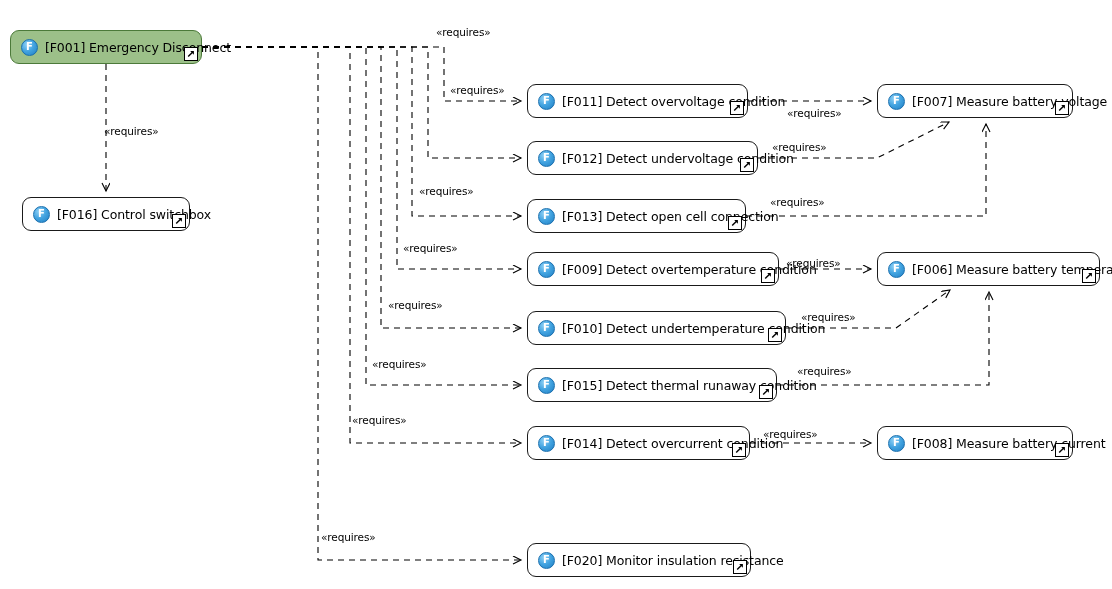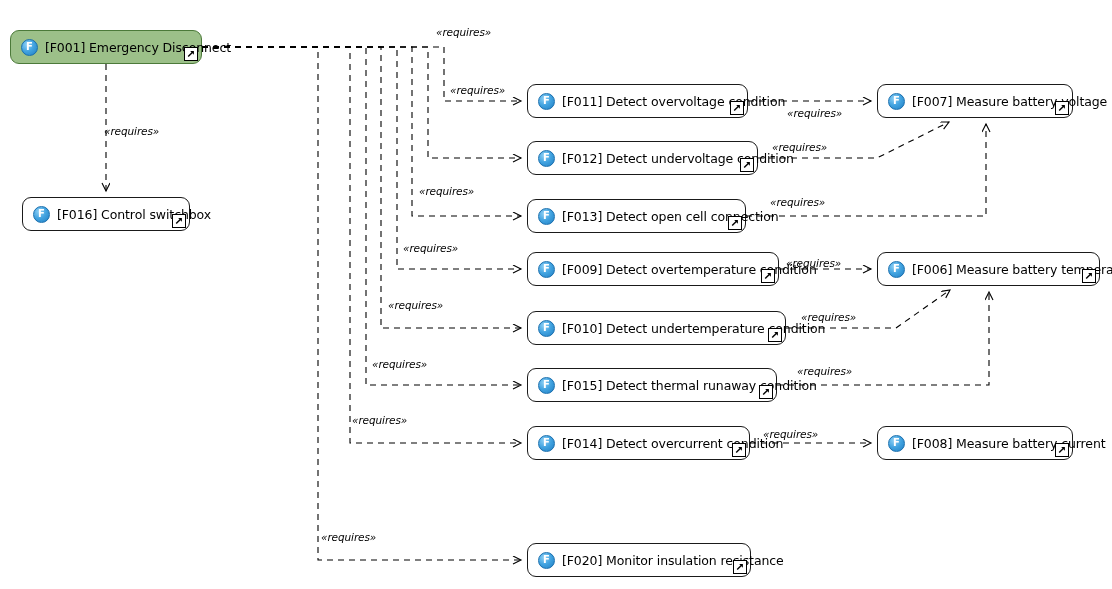--- a/index.html
+++ b/index.html
@@ -14,21 +14,21 @@
              border:1px solid #1a6fae;position:relative;}
   .node .ico::after{content:"F";position:absolute;left:0;right:0;top:-1px;text-align:center;
              color:#ffffff;font-size:10px;font-weight:bold;line-height:15px;
              font-family:"DejaVu Sans","Liberation Sans",sans-serif;}
   .node .lbl{font-size:12.5px;color:#000000;margin-left:7px;white-space:nowrap;
              letter-spacing:-0.1px;}
   .node .widget{position:absolute;right:3px;bottom:2px;width:12px;height:12px;
              border:1px solid #000;background:#fff;}
   .node .widget svg{position:absolute;left:0;top:0;}
   .elabel{position:absolute;font-size:10.5px;color:#000;white-space:nowrap;
-          letter-spacing:-0.1px;font-style:italic;}
+          letter-spacing:-0.1px;}
 </style>
 </head>
 <body>
 
 <div id="canvas">
 
   <svg class="edges" viewBox="0 0 1112 589" xmlns="http://www.w3.org/2000/svg">
     <defs>
       <marker id="ohead" markerWidth="12" markerHeight="12" refX="9" refY="4" orient="auto" markerUnits="userSpaceOnUse">
         <path d="M 1,0 L 9,4 L 1,8" fill="none" stroke="#000" stroke-width="1.1"></path>

